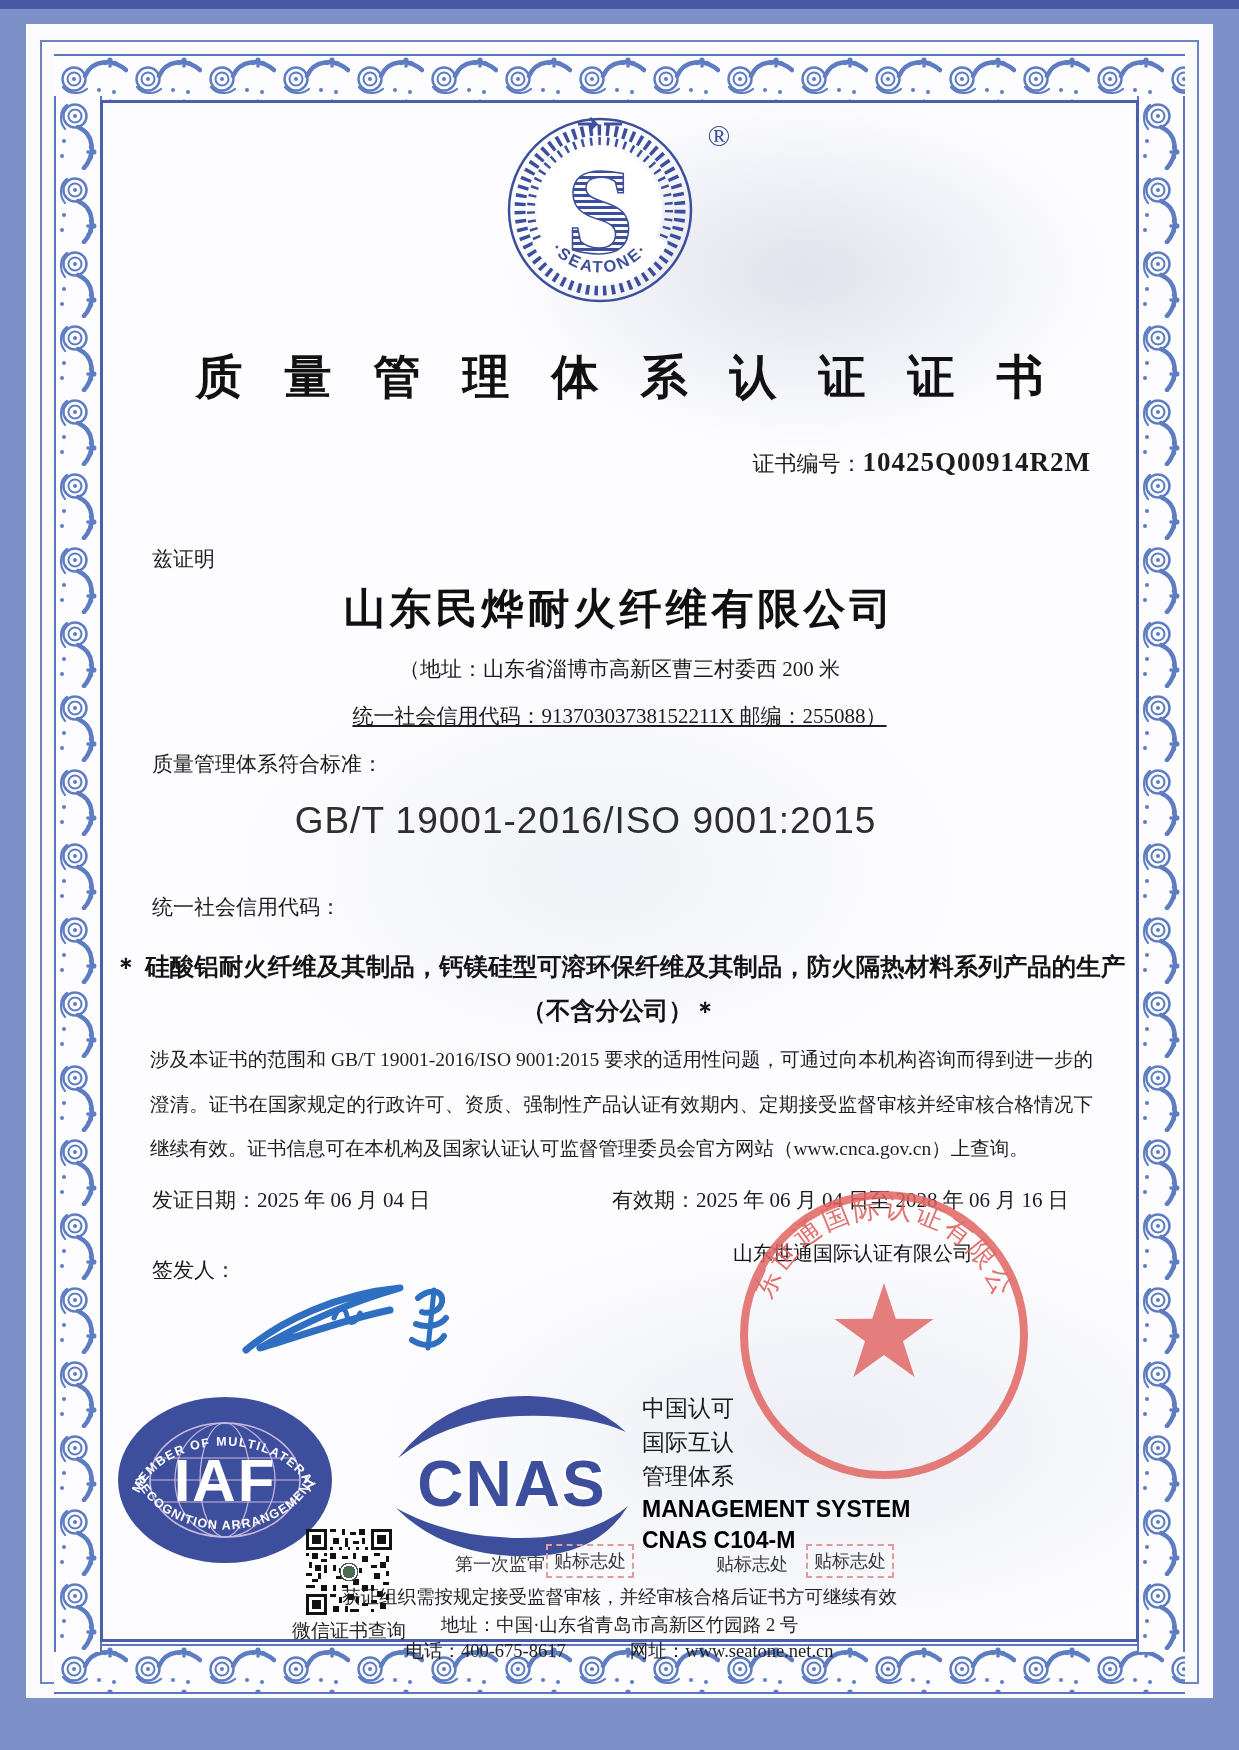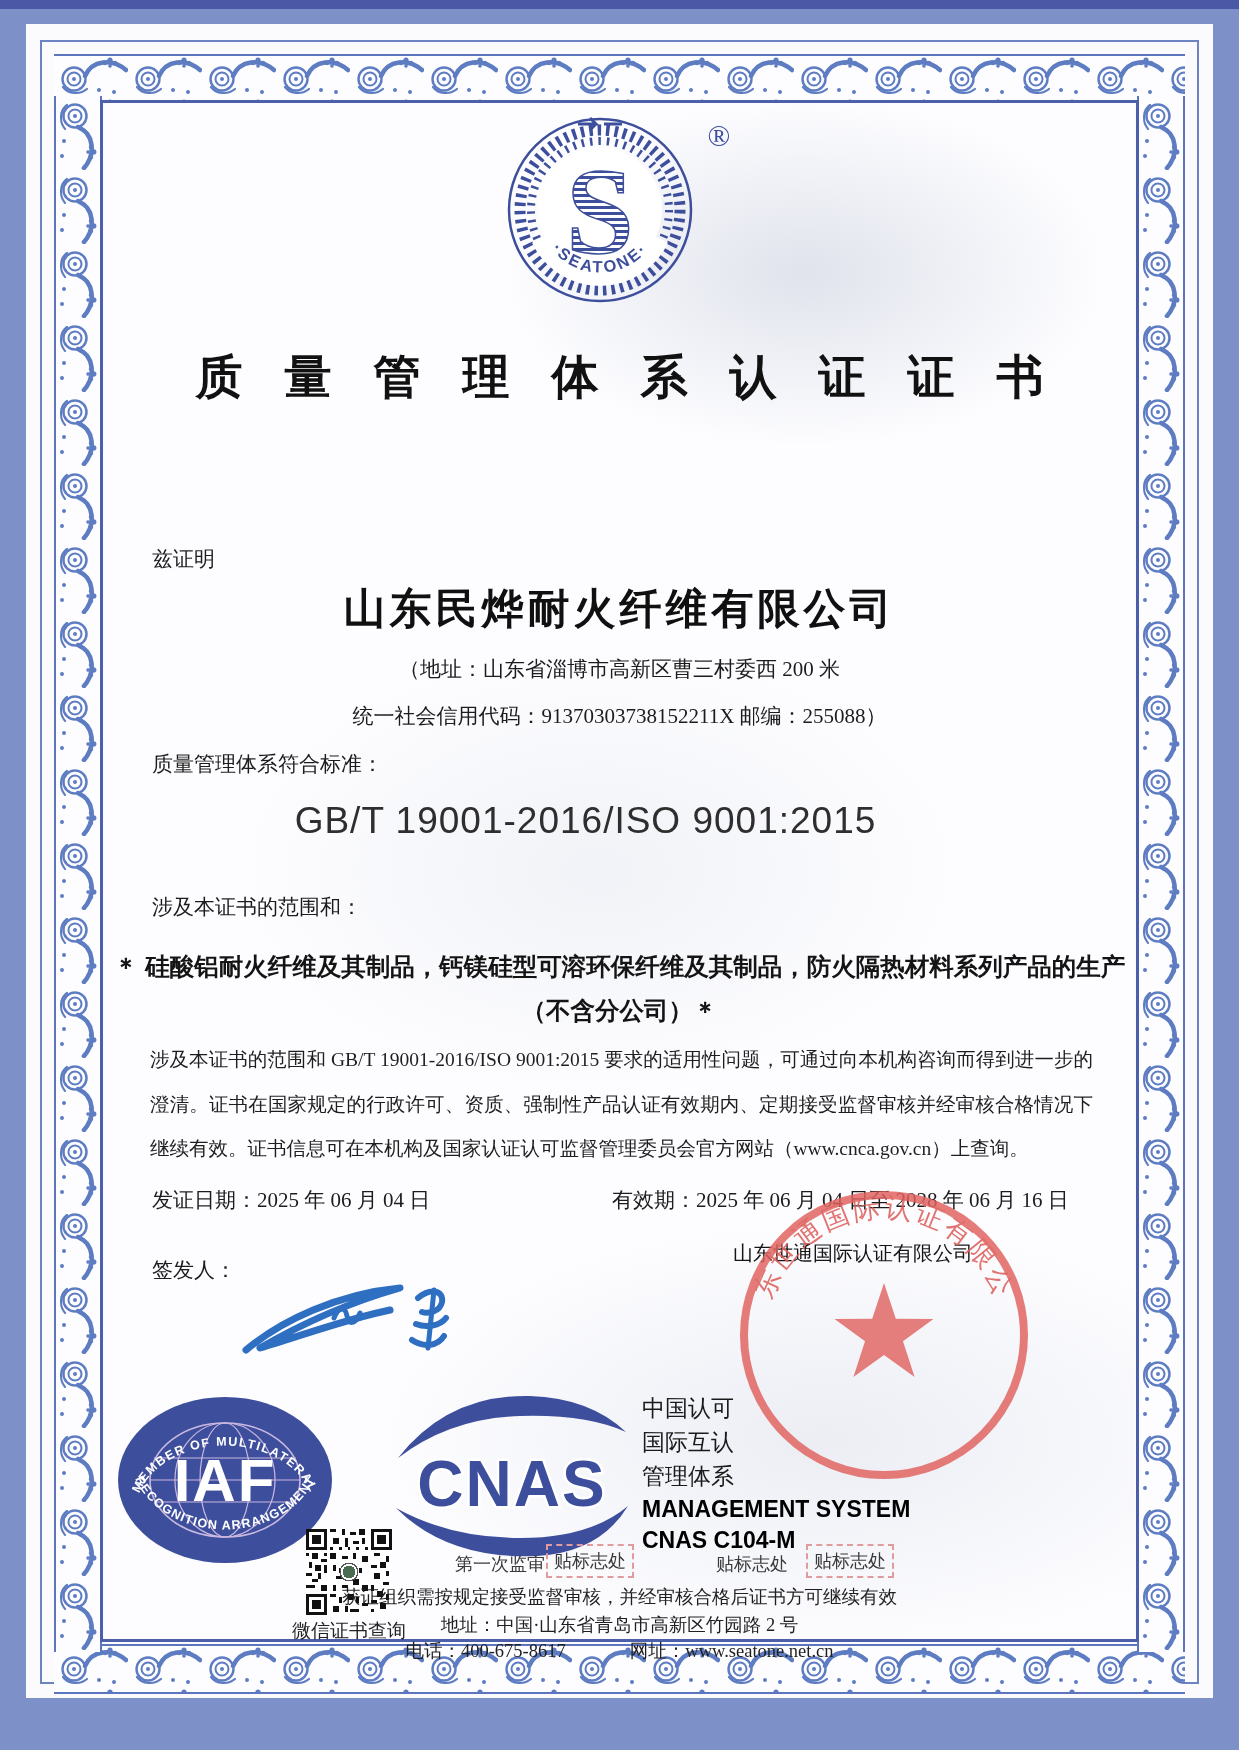--- a/index.html
+++ b/index.html
@@ -31,21 +31,21 @@
   .logo-svg{left:500px;top:110px;width:240px;height:205px;}
   .cert-title{
     left:0;right:0;top:346px;text-align:center;
     font-size:47px;font-weight:600;letter-spacing:42px;padding-left:42px;color:#111;
   }
   .certno-row{top:447px;right:148px;font-size:22px;}
   .certno-row b{font-size:27px;font-weight:bold;letter-spacing:1px;}
   .intro{left:152px;top:545px;font-size:21px;}
   .company{left:0;right:0;top:581px;text-align:center;font-size:42px;font-weight:bold;letter-spacing:4px;color:#101010;}
   .addr1{left:0;right:0;top:655px;text-align:center;font-size:21px;}
-  .addr2{left:0;right:0;top:702px;text-align:center;font-size:21px;}
+  .addr2{left:0;right:0;top:702px;text-align:center;font-size:21px;text-decoration:underline;}
   .std-label{left:152px;top:750px;font-size:21px;}
   .standard{
     left:0;right:0;top:800px;text-align:center;transform:translateX(-34px);
     font-family:"Liberation Sans","DejaVu Sans",sans-serif;font-size:37px;color:#2e2e2e;letter-spacing:1px;
   }
   .scope-label{left:152px;top:893px;font-size:21px;}
   .scope{
     left:112px;right:112px;top:945px;text-align:center;
     font-family:"Liberation Sans","DejaVu Sans",sans-serif;
     font-size:24.5px;font-weight:bold;line-height:44px;color:#141414;
@@ -154,30 +154,33 @@
     <path id="seat-arc" d="M 42,128 A 64,64 0 0 0 158,128" fill="none" stroke="#ffffff" stroke-width="22"></path>
     <path id="seat-arc2" d="M 46,131 A 62,62 0 0 0 154,131" fill="none"></path>
     <text font-family="Liberation Sans, DejaVu Sans, sans-serif" font-size="16.5" font-weight="bold" fill="#3d4f9c" letter-spacing="2.5">
       <textPath href="#seat-arc2" startOffset="50%" text-anchor="middle">·SEATONE·</textPath>
     </text>
     <text x="219" y="36" text-anchor="middle" font-size="30" fill="#3d4f9c">®</text>
   </svg>
 
   <div class="abs cert-title">质量管理体系认证证书</div>
 
+  <div class="abs certno-row">
+    <span>证书编号：</span><b>10425Q00914R2M</b>
+  </div>
 
   <div class="abs intro">兹证明</div>
   <div class="abs company">山东民烨耐火纤维有限公司</div>
   <div class="abs addr1">（地址：山东省淄博市高新区曹三村委西 200 米</div>
   <div class="abs addr2">统一社会信用代码：91370303738152211X  邮编：255088）</div>
 
   <div class="abs std-label">质量管理体系符合标准：</div>
   <div class="abs standard">GB/T 19001-2016/ISO 9001:2015</div>
 
-  <div class="abs scope-label">涉及本证书的范围和：</div>
+  <div class="abs scope-label">统一社会信用代码：</div>
   <div class="abs scope">＊ 硅酸铝耐火纤维及其制品，钙镁硅型可溶环保纤维及其制品，防火隔热材料系列产品的生产（不含分公司）＊</div>
 
   <div class="abs legal">涉及本证书的范围和 GB/T 19001-2016/ISO 9001:2015 要求的适用性问题，可通过向本机构咨询而得到进一步的澄清。证书在国家规定的行政许可、资质、强制性产品认证有效期内、定期接受监督审核并经审核合格情况下继续有效。证书信息可在本机构及国家认证认可监督管理委员会官方网站（www.cnca.gov.cn）上查询。</div>
 
   <div class="abs issue-date">
     <span>发证日期：</span><span>2025 年 06 月 04 日</span>
   </div>
   <div class="abs validity">
     <span>有效期：</span><span>2025 年 06 月 04 日至 2028 年 06 月 16 日</span>
   </div>

